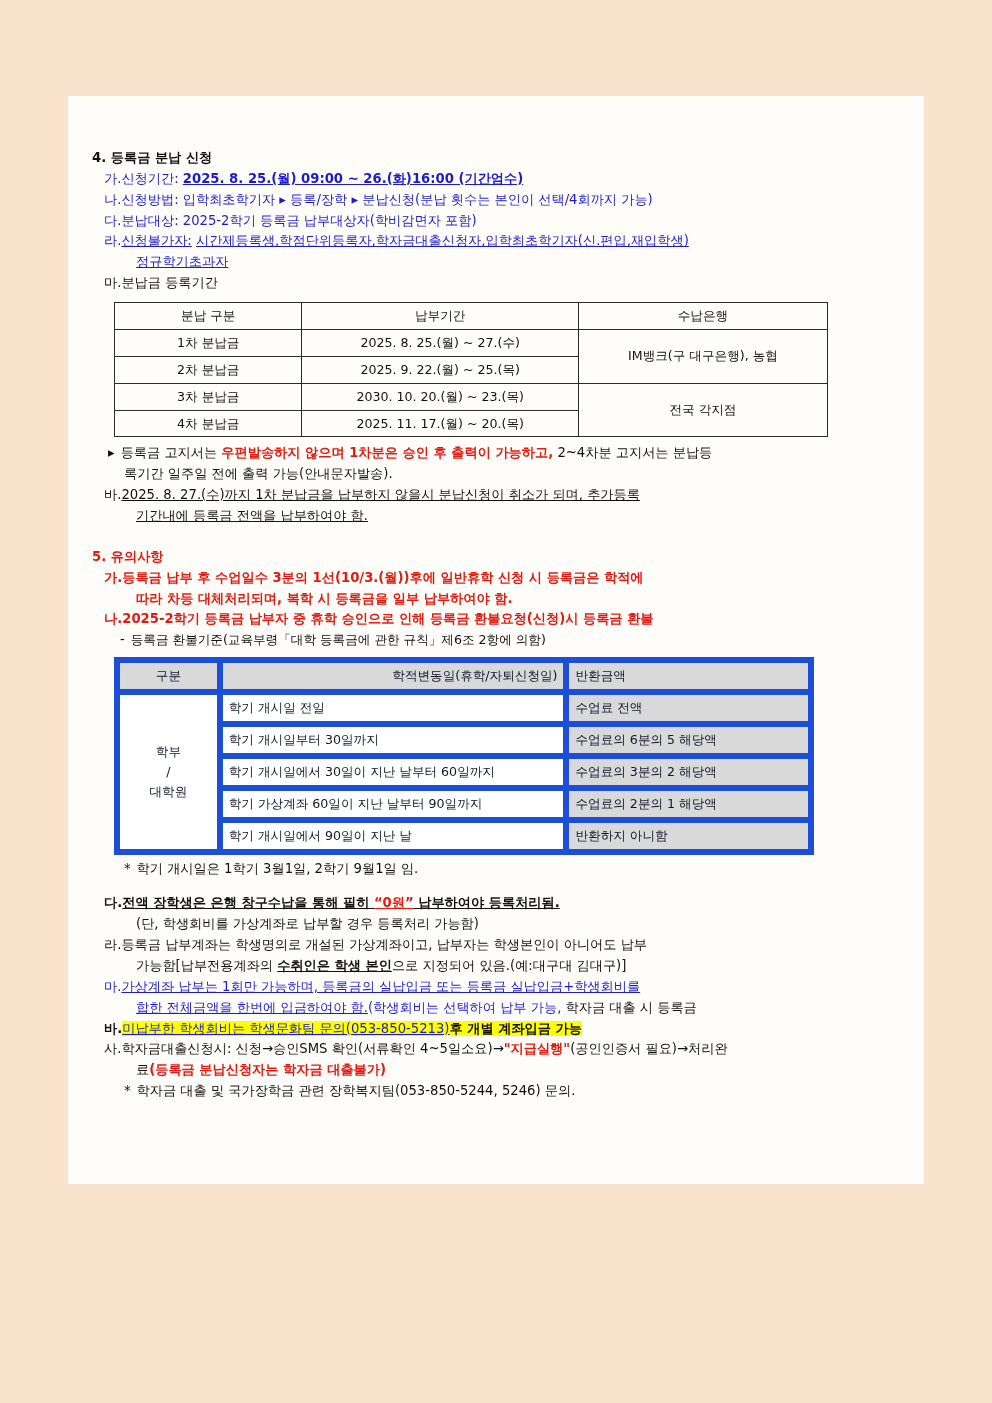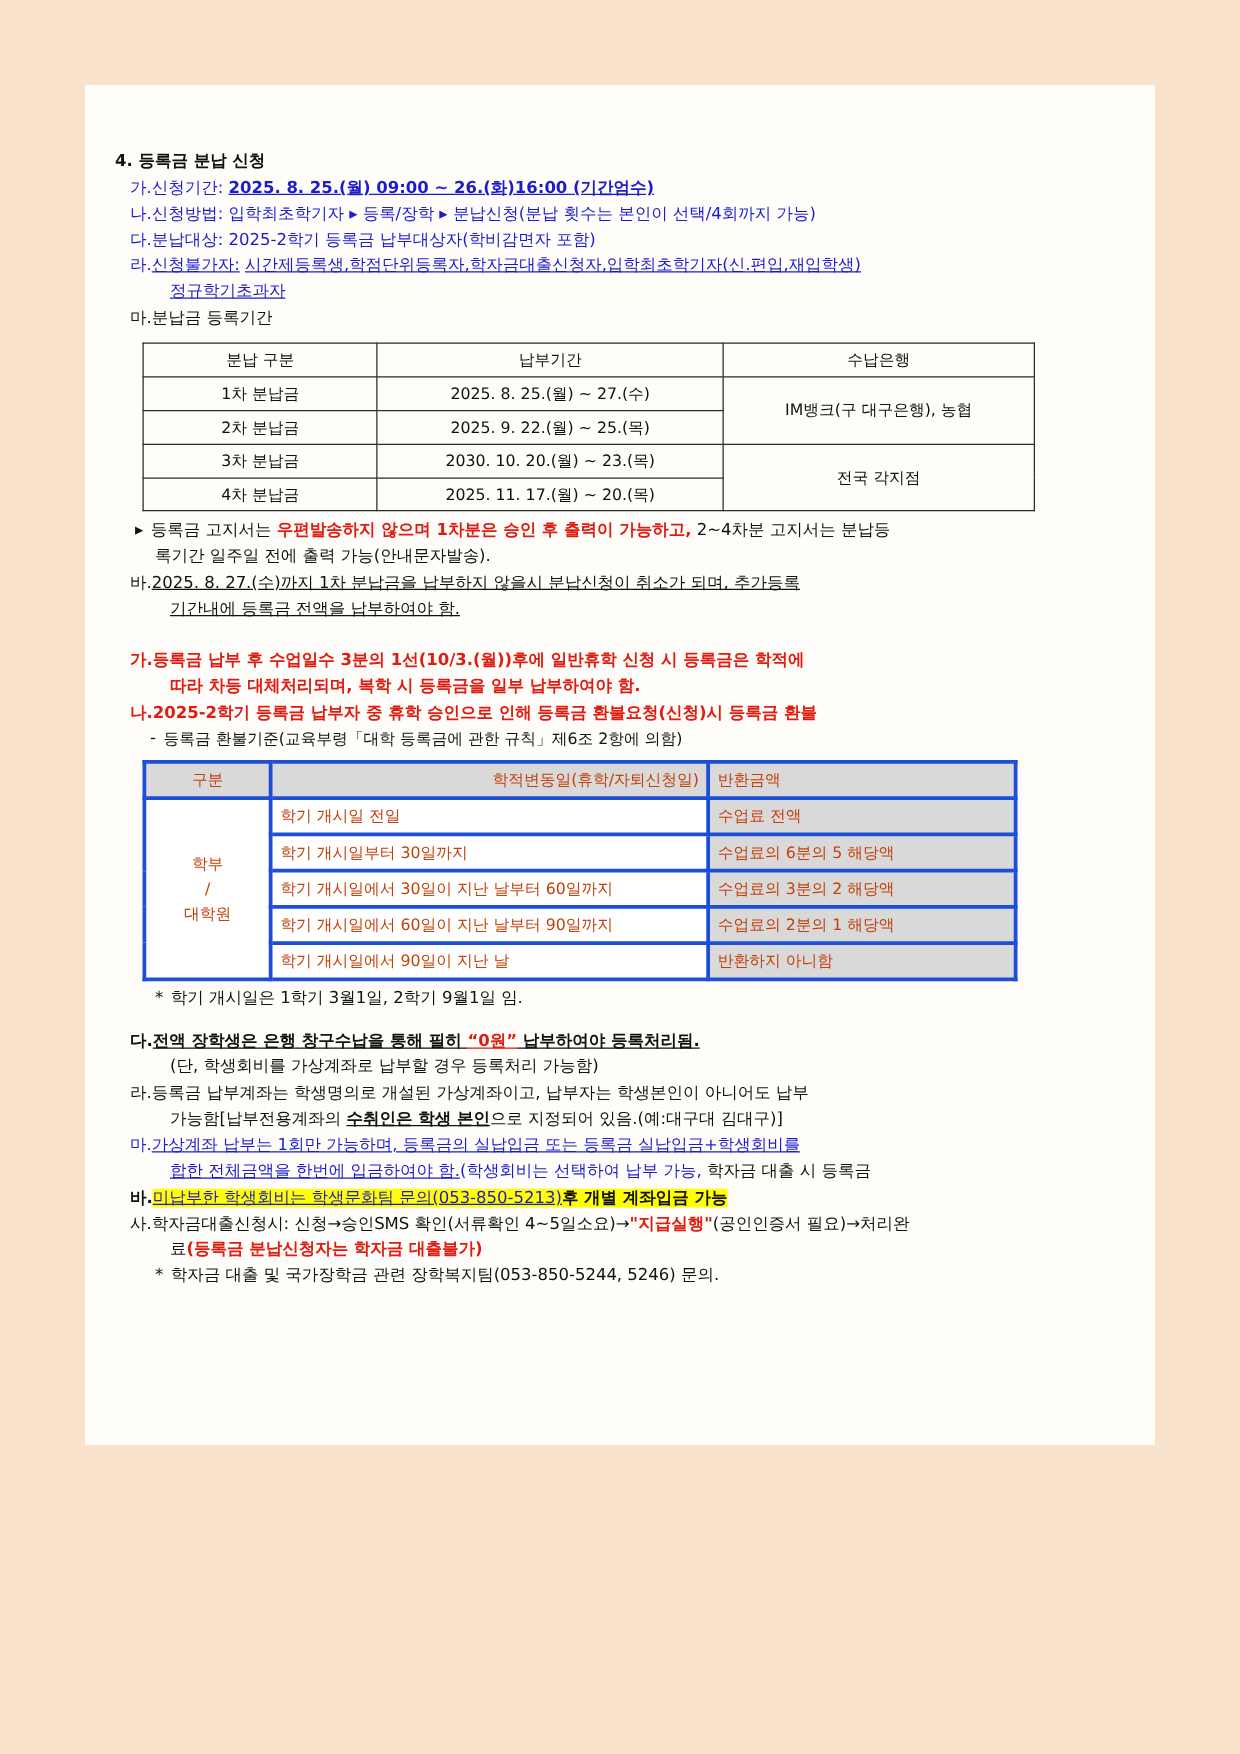--- a/index.html
+++ b/index.html
@@ -9,21 +9,21 @@
   body {
     width: 992px;
     height: 1403px;
     background: #fae3cd;
     font-family: "DejaVu Sans", sans-serif;
     overflow: hidden;
   }
   .page {
     position: absolute;
     left: 68px;
-    top: 68px;
+    top: 96px;
     width: 856px;
     height: 1088px;
     background: #fffdfa;
     box-sizing: border-box;
   }
   .content {
     position: absolute;
     left: 24px;
     top: 50px;
     width: 812px;
@@ -66,24 +66,24 @@
   }
   .tbl1 .c1 { width: 186px; }
   .tbl1 .c2 { width: 278px; }
   .tbl1 .c3 { width: 250px; }
 
   .tbl2 {
     margin: 6px 0 4px 22px;
     width: 700px;
   }
   .tbl2 td, .tbl2 th {
-    border: 3px solid #1d4ed8;
+    border: 6px solid #1d4ed8;
     padding: 3px 6px;
     font-weight: normal;
-    color: #c2410c;
+    color: #0f172a;
   }
   .tbl2 thead td { background: #d9d9d9; text-align: center; }
   .tbl2 .lbl { width: 92px; text-align: center; background: #ffffff; }
   .tbl2 .mid { width: 360px; text-align: left; background: #ffffff; }
   .tbl2 .amt { width: 248px; text-align: left; background: #d9d9d9; }
 
   .bullet { margin-left: 16px; }
   .small { font-size: 12.6px; }
   .spacer14 { height: 14px; }
   .spacer20 { height: 20px; }
@@ -184,20 +184,21 @@
     <div class="row indent1">
       <span class="mark black">바.</span>
       <span class="txt black u">2025. 8. 27.(수)까지 1차 분납금을 납부하지 않을시 분납신청이 취소가 되며, 추가등록</span>
     </div>
     <div class="row indent3">
       <span class="txt black u">기간내에 등록금 전액을 납부하여야 함.</span>
     </div>
 
     <div class="spacer20"></div>
 
+    <div class="sec-red">5. 유의사항</div>
 
     <div class="row indent1">
       <span class="mark red bold">가.</span>
       <span class="txt red bold">등록금 납부 후 수업일수 3분의 1선(10/3.(월))후에 일반휴학 신청 시 등록금은 학적에</span>
     </div>
     <div class="row indent3">
       <span class="txt red bold">따라 차등 대체처리되며, 복학 시 등록금을 일부 납부하여야 함.</span>
     </div>
 
     <div class="row indent1">
@@ -230,21 +231,21 @@
         </tr>
         <tr>
           <td class="mid">학기 개시일부터 30일까지</td>
           <td class="amt">수업료의 6분의 5 해당액</td>
         </tr>
         <tr>
           <td class="mid">학기 개시일에서 30일이 지난 날부터 60일까지</td>
           <td class="amt">수업료의 3분의 2 해당액</td>
         </tr>
         <tr>
-          <td class="mid">학기 개시일에서 60일이 지난 날부터 90일까지</td>
+          <td class="mid">학기 가상계좌 60일이 지난 날부터 90일까지</td>
           <td class="amt">수업료의 2분의 1 해당액</td>
         </tr>
         <tr>
           <td class="mid">학기 개시일에서 90일이 지난 날</td>
           <td class="amt">반환하지 아니함</td>
         </tr>
       </tbody>
     </table>
 
     <div class="row" style="margin-left:32px;">

